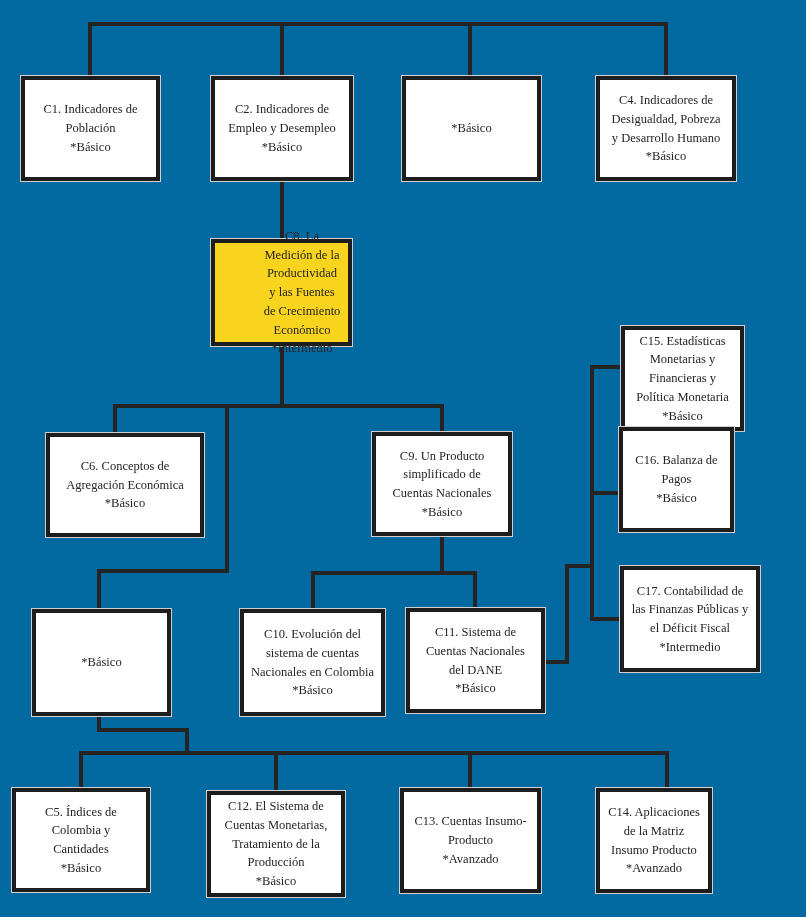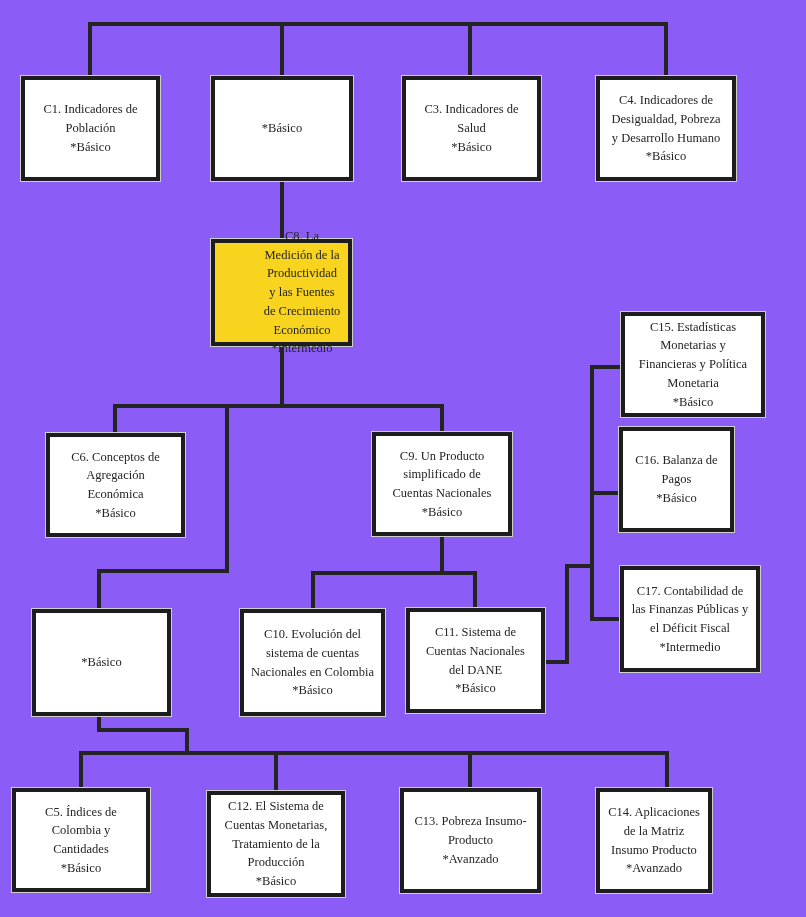--- a/index.html
+++ b/index.html
@@ -1,20 +1,20 @@
 <!DOCTYPE html>
 <html style="--highlight-color: #F8D41F; --line-color: #242424; --border-color: #1d1d1d; --text-color: #242424;"><head>
 <meta charset="utf-8">
 <style>
   html, body { margin: 0; padding: 0; background: #ffffff; }
   .canvas {
     position: relative;
     width: 806px;
     height: 917px;
-    background: #8b5cf6;
+    background: #0369a1;
     font-family: "Liberation Serif", serif;
     overflow: hidden;
   }
   .node {
     position: absolute;
     box-sizing: border-box;
     border: 4px solid var(--border-color, #1d1d1d);
     background: #ffffff;
     display: flex;
     align-items: center;
@@ -83,46 +83,46 @@
 
   <div class="node" style="left:21px;top:76px;width:139px;height:105px">
     <div class="node-text">
         <span class="node-title">C1. Indicadores de Población</span>
         <span class="node-level">*Básico</span>
       </div>
   </div>
 
   <div class="node" style="left:211px;top:76px;width:142px;height:105px">
     <div class="node-text">
+        <span class="node-title">C2. Indicadores de Empleo y Desempleo</span>
         <span class="node-level">*Básico</span>
       </div>
   </div>
 
   <div class="node" style="left:402px;top:76px;width:139px;height:105px">
     <div class="node-text">
-        <span class="node-title">C3. Indicadores de Salud</span>
         <span class="node-level">*Básico</span>
       </div>
   </div>
 
   <div class="node" style="left:596px;top:76px;width:140px;height:105px">
     <div class="node-text">
         <span class="node-title">C4. Indicadores de Desigualdad, Pobreza y Desarrollo Humano</span>
         <span class="node-level">*Básico</span>
       </div>
   </div>
 
   <div class="node highlight" style="left:211px;top:239px;width:141px;height:107px">
     <div class="node-text">
         <span class="node-title">C8. La Medición de la Productividad y las Fuentes de Crecimiento Económico</span>
         <span class="node-level">*Intermedio</span>
       </div>
   </div>
 
-  <div class="node" style="left:46px;top:433px;width:139px;height:104px">
+  <div class="node" style="left:46px;top:433px;width:158px;height:104px">
     <div class="node-text">
         <span class="node-title">C6. Conceptos de Agregación Económica</span>
         <span class="node-level">*Básico</span>
       </div>
   </div>
 
   <div class="node" style="left:372px;top:432px;width:140px;height:104px">
     <div class="node-text">
         <span class="node-title">C9. Un Producto simplificado de Cuentas Nacionales</span>
         <span class="node-level">*Básico</span>
@@ -142,21 +142,21 @@
       </div>
   </div>
 
   <div class="node" style="left:406px;top:608px;width:139px;height:105px">
     <div class="node-text">
         <span class="node-title">C11. Sistema de Cuentas Nacionales del DANE</span>
         <span class="node-level">*Básico</span>
       </div>
   </div>
 
-  <div class="node" style="left:621px;top:312px;width:144px;height:105px">
+  <div class="node" style="left:621px;top:326px;width:123px;height:105px">
     <div class="node-text">
         <span class="node-title">C15. Estadísticas Monetarias y Financieras y Política Monetaria</span>
         <span class="node-level">*Básico</span>
       </div>
   </div>
 
   <div class="node" style="left:619px;top:427px;width:115px;height:105px">
     <div class="node-text">
         <span class="node-title">C16. Balanza de Pagos</span>
         <span class="node-level">*Básico</span>
@@ -179,21 +179,21 @@
 
   <div class="node" style="left:207px;top:791px;width:138px;height:106px">
     <div class="node-text">
         <span class="node-title">C12. El Sistema de Cuentas Monetarias, Tratamiento de la Producción</span>
         <span class="node-level">*Básico</span>
       </div>
   </div>
 
   <div class="node" style="left:400px;top:788px;width:141px;height:105px">
     <div class="node-text">
-        <span class="node-title">C13. Pobreza Insumo-Producto</span>
+        <span class="node-title">C13. Cuentas Insumo-Producto</span>
         <span class="node-level">*Avanzado</span>
       </div>
   </div>
 
   <div class="node" style="left:596px;top:788px;width:116px;height:105px">
     <div class="node-text">
         <span class="node-title">C14. Aplicaciones de la Matriz Insumo Producto</span>
         <span class="node-level">*Avanzado</span>
       </div>
   </div>

